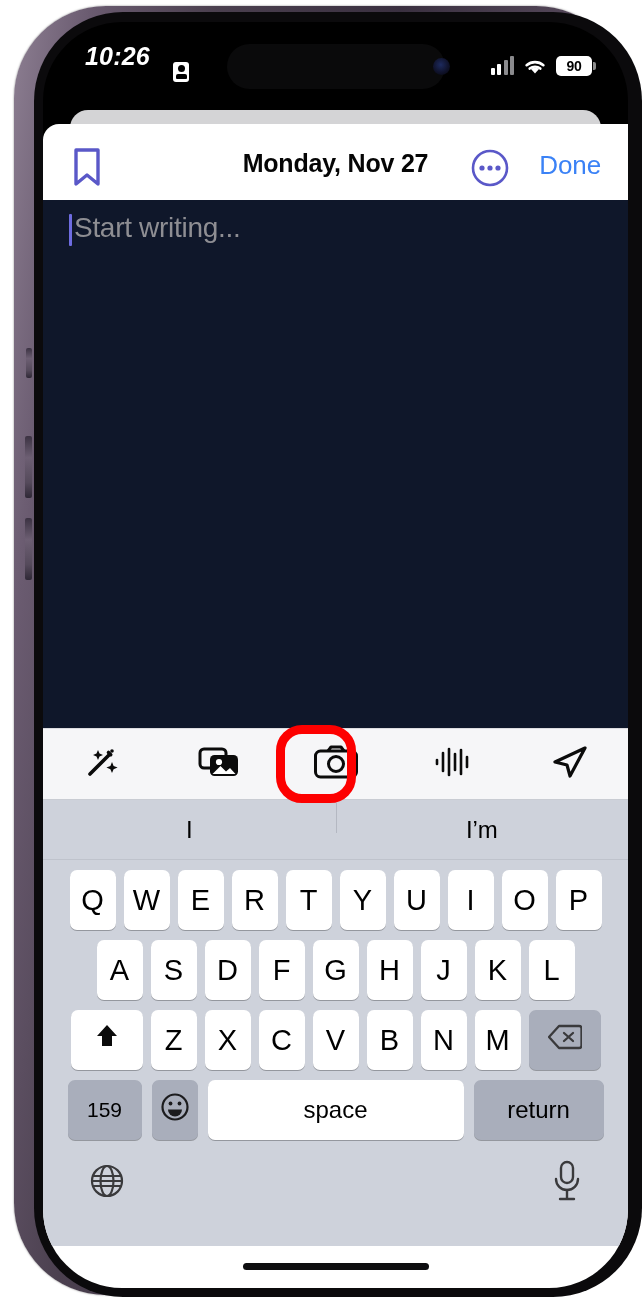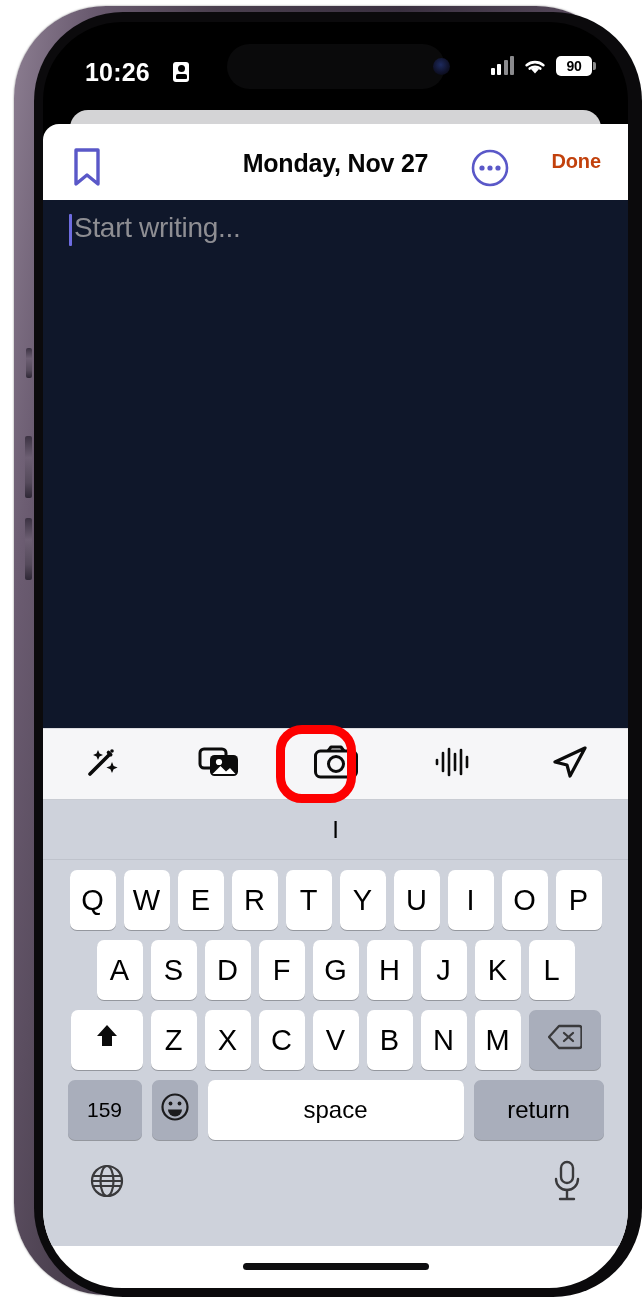--- a/index.html
+++ b/index.html
@@ -52,23 +52,24 @@
     position: absolute; left: 50%; transform: translateX(-50%);
     top: 22px; width: 218px; height: 45px; border-radius: 23px;
     background: #0a0a0b;
   }
   .island-cam {
     position: absolute; left: 50%; margin-left: 97px; top: 36px;
     width: 17px; height: 17px; border-radius: 50%;
     background: radial-gradient(circle at 45% 40%, #1d2a5e 0%, #10132c 55%, #050509 100%);
   }
   .status-time {
-    position: absolute; left: 42px; top: 36px;
+    position: absolute; left: 42px; top: 20px;
     font-size: 25px; font-weight: 700; letter-spacing: .2px;
     font-family: "Liberation Sans", sans-serif;
+    font-style: italic;
   }
   .status-rec-icon {
     position: absolute; left: 130px; top: 40px;
     width: 16px; height: 20px; border-radius: 3px; background: #fff;
   }
   .status-rec-icon::before {
     content: ""; position: absolute; left: 4.5px; top: 3px;
     width: 7px; height: 7px; border-radius: 50%; background: #000;
   }
   .status-rec-icon::after {
@@ -112,21 +113,21 @@
   }
   .bookmark-icon { position: absolute; left: 28px; top: 22px; }
   .note-title {
     position: absolute; left: 0; right: 0; top: 25px;
     text-align: center; font-size: 25px; font-weight: 700; color: #050505;
     letter-spacing: -.2px;
   }
   .more-btn { position: absolute; left: 427px; top: 24px; }
   .done-btn {
     position: absolute; right: 27px; top: 26px;
-    font-size: 20px; font-weight: 700; color: #c2410c; letter-spacing: -.1px;
+    font-size: 26px; font-weight: 400; color: #3b82f6; letter-spacing: -.1px;
   }
 
   
   .note-body { position: relative; height: 528px; background: #0f172a; }
   .caret {
     position: absolute; left: 26px; top: 14px;
     width: 3px; height: 32px; background: #6e6ce0; border-radius: 1px;
   }
   .placeholder {
     position: absolute; left: 31px; top: 12px;
@@ -318,20 +319,21 @@
             </span>
           </div>
 
           <div class="red-ring"></div>
         </div>
 
         <div class="keyboard">
 
           <div class="suggestions">
             <div class="sug">I</div>
+            <div class="sug">I’m</div>
           </div>
 
           <div class="krow r1">
             <div class="key">Q</div>
             <div class="key">W</div>
             <div class="key">E</div>
             <div class="key">R</div>
             <div class="key">T</div>
             <div class="key">Y</div>
             <div class="key">U</div>

